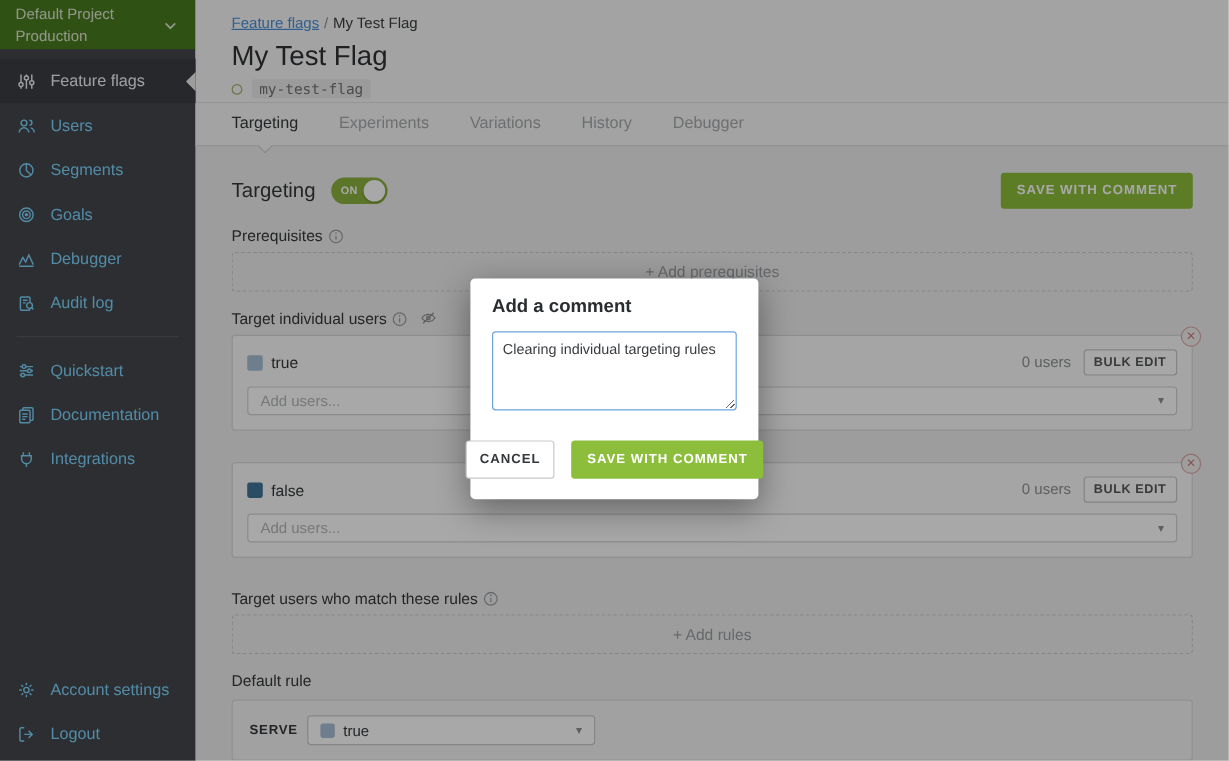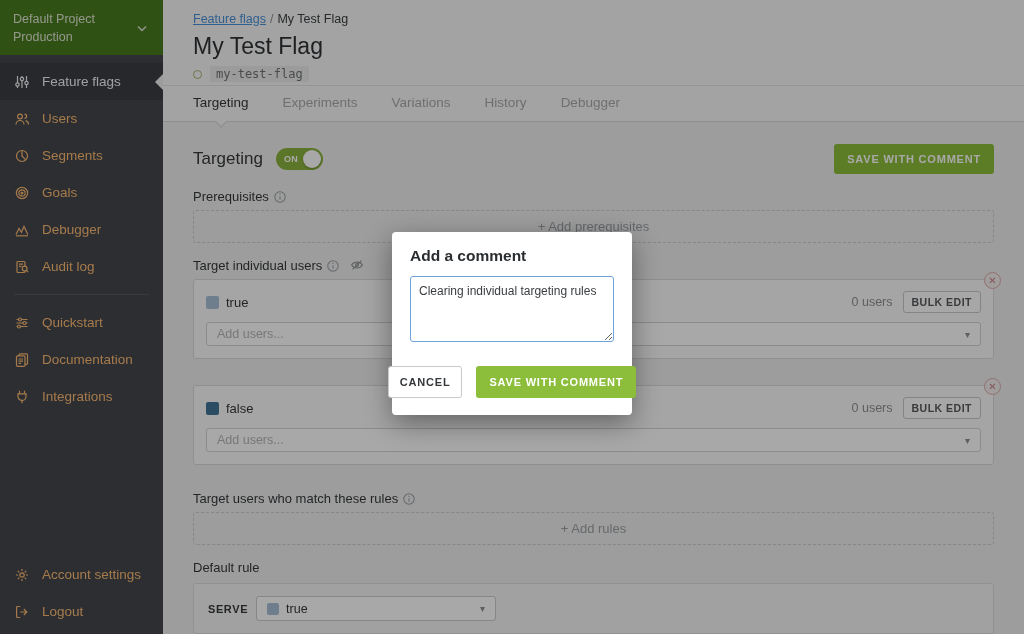--- a/index.html
+++ b/index.html
@@ -12,28 +12,28 @@
     color:#3a3d40;
   }
   .app { display:flex; width:1024px; height:634px; }
 
   
   .sidebar {
     width:163px; min-width:163px; background:#43474b; color:#a4a7aa;
     display:flex; flex-direction:column;
   }
   .project-header {
-    background:#4a7c1f; color:#dfe5d3; padding:10px 13px; height:55px;
+    background:#4a7c1f; color:#dfe5d3; padding:10px 13px; height:41px;
     display:flex; justify-content:space-between; align-items:center; cursor:pointer;
   }
   .project-header .lines div { font-size:12.5px; line-height:18px; }
   .nav { padding-top:8px; display:flex; flex-direction:column; flex:1; }
   .nav-item {
     display:flex; align-items:center; gap:12px; padding:0 14px; height:37px;
-    font-size:13.5px; color:#fdba74; cursor:pointer; position:relative; white-space:nowrap;
+    font-size:13.5px; color:#7dd3fc; cursor:pointer; position:relative; white-space:nowrap;
   }
   .nav-item.active { color:#f1f2f3; background:#3b3e42; }
   .nav-item.active::after {
     content:""; position:absolute; right:0; top:50%; transform:translateY(-50%);
     border-right:8px solid #efefef; border-top:8px solid transparent; border-bottom:8px solid transparent;
   }
   .nav-divider { height:1px; background:#56595d; margin:9px 14px; }
   .nav-bottom { margin-top:auto; padding-bottom:4px; }
   .icon { display:inline-flex; width:16px; height:16px; flex:none; }
   .icon svg { width:16px; height:16px; }

